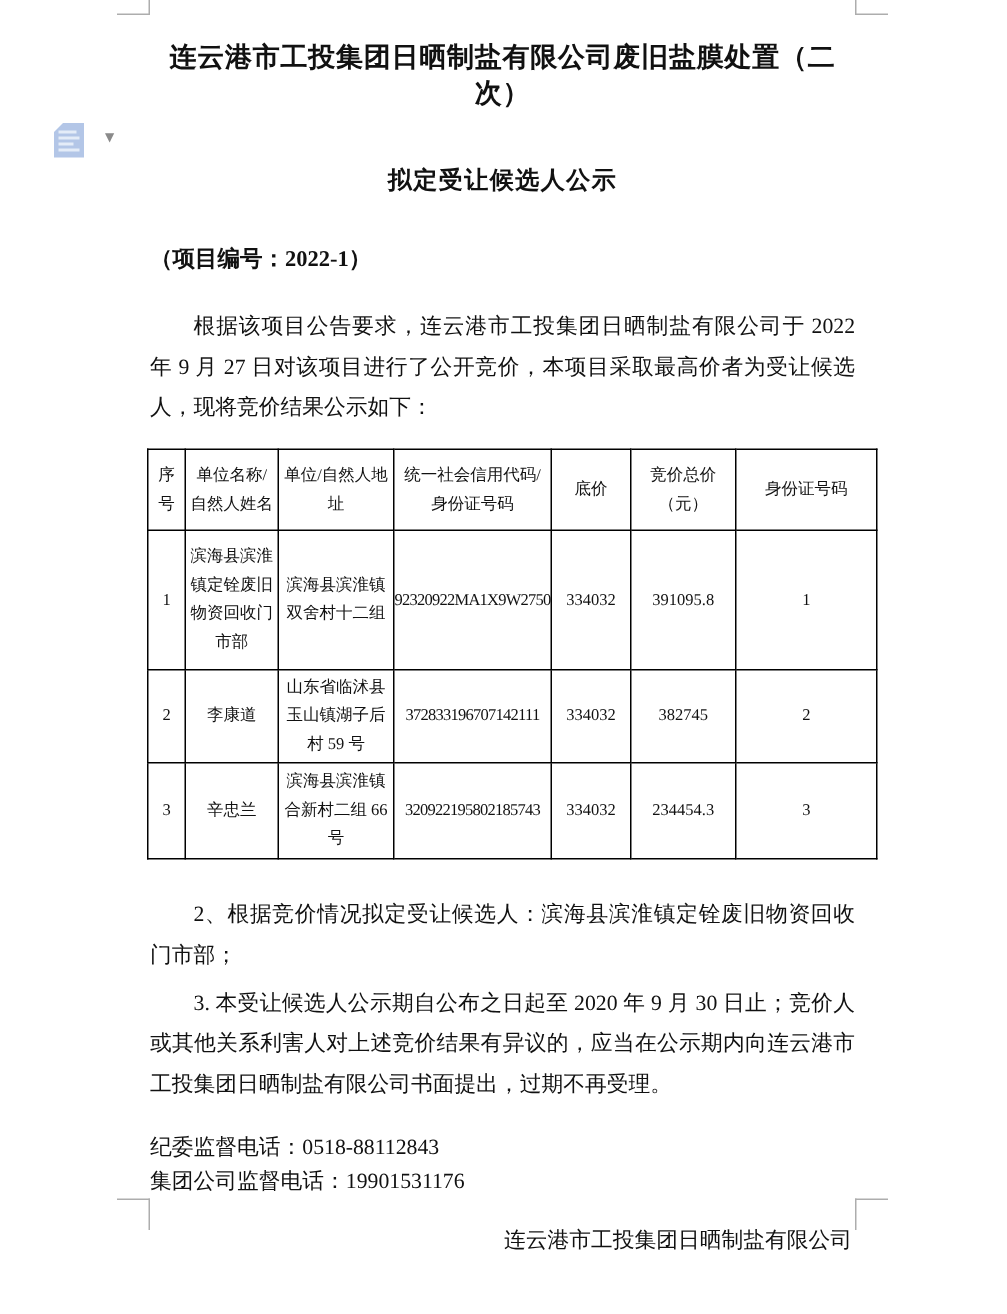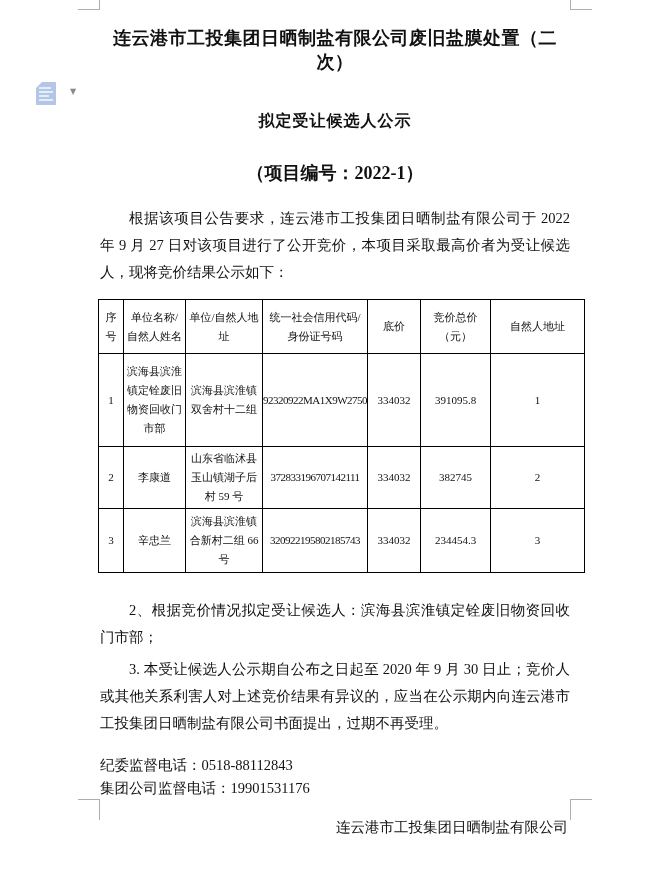--- a/index.html
+++ b/index.html
@@ -28,21 +28,21 @@
   .doc-icon .l1 { top: 5px;  width: 12px; }
   .doc-icon .l2 { top: 9px;  width: 14px; }
   .doc-icon .l3 { top: 13px; width: 10px; }
   .doc-icon .l4 { top: 17px; width: 14px; }
   .drop-arrow { position: absolute; left: 34px; top: 8px; font-size: 8px; color: #8a8a8a;
       font-family: "DejaVu Sans", sans-serif; line-height: 8px; }
   
   .content { position: absolute; left: 0; top: 0; width: 671px; padding: 26px 101px 0 100px; }
   .doc-title { font-size: 18px; font-weight: bold; text-align: center; line-height: 24px; letter-spacing: 0.5px; }
   .doc-subtitle { font-size: 16px; font-weight: bold; text-align: center; margin-top: 36px; line-height: 22px; letter-spacing: 1px; }
-  .project-no { font-size: 18px; font-weight: bold; text-align: center; margin-top: 32px; line-height: 18px; }
+  .project-no { font-size: 15px; font-weight: bold; text-align: left; margin-top: 32px; line-height: 18px; }
   .para { font-size: 14.5px; line-height: 27px; text-align: justify; text-indent: 2em; }
   .intro { margin-top: 23px; }
   .sec-heading { font-size: 14.5px; line-height: 20px; margin-top: 20px; text-indent: 0; }
   
   table.bid { border-collapse: collapse; margin-top: 13px; margin-left: -2px; width: 486px;
       table-layout: fixed; }
   table.bid td, table.bid th { border: 1px solid #000; font-weight: normal; font-size: 11px;
       text-align: center; vertical-align: middle; line-height: 19px; padding: 2px 3px; word-break: break-all; }
   table.bid .hrow td { height: 54px; }
   table.bid .r1 td { height: 93px; }
@@ -97,21 +97,21 @@
           <col style="width:94px">
       </colgroup>
       <tbody>
           <tr class="hrow">
         <td>序号</td>
         <td>单位名称/自然人姓名</td>
         <td>单位/自然人地址</td>
         <td>统一社会信用代码/身份证号码</td>
         <td>底价</td>
         <td>竞价总价（元）</td>
-        <td>自然人地址</td>
+        <td>身份证号码</td>
       </tr>
       <tr class="r1">
         <td>1</td>
         <td>滨海县滨淮镇定铨废旧物资回收门市部</td>
         <td>滨海县滨淮镇双舍村十二组</td>
         <td class="uscc">92320922MA1X9W2750</td>
         <td>334032</td>
         <td>391095.8</td>
         <td>1</td>
       </tr>

